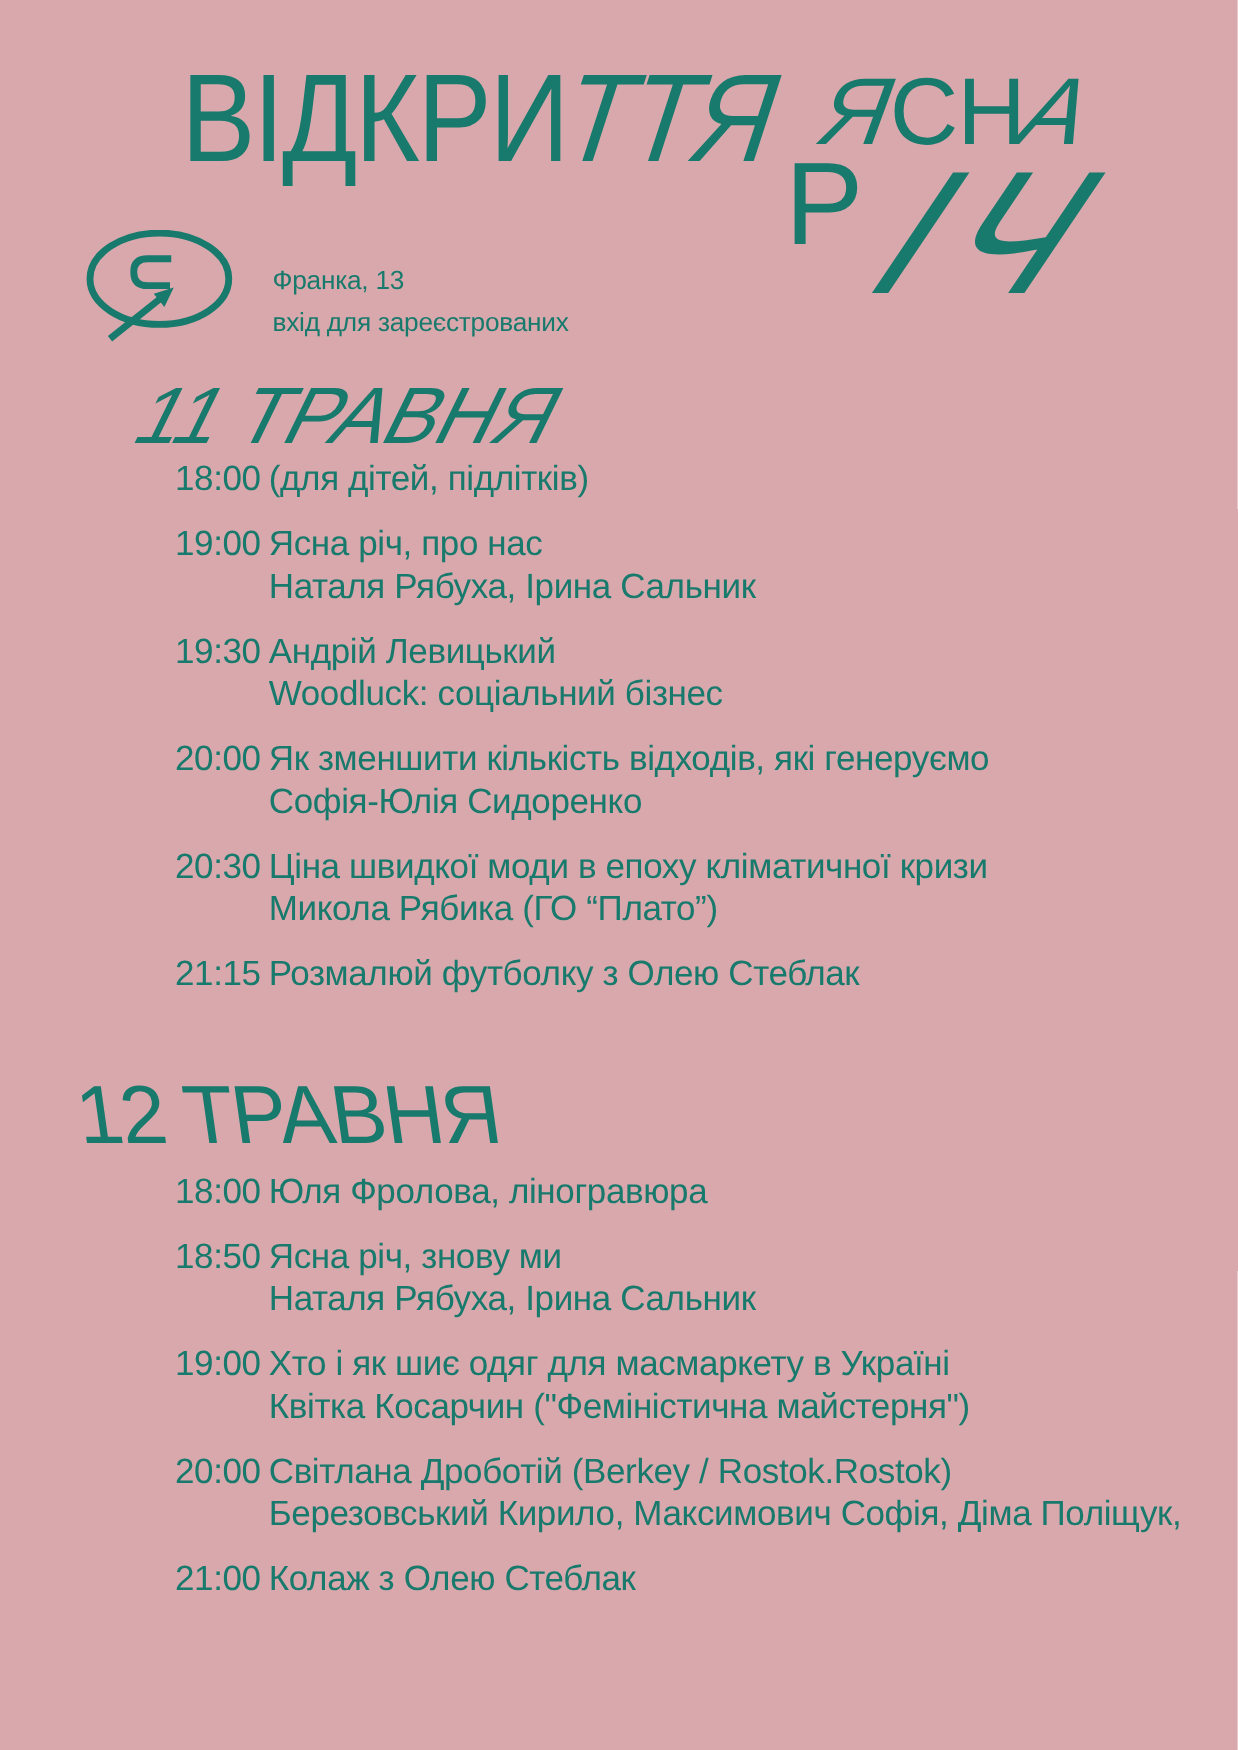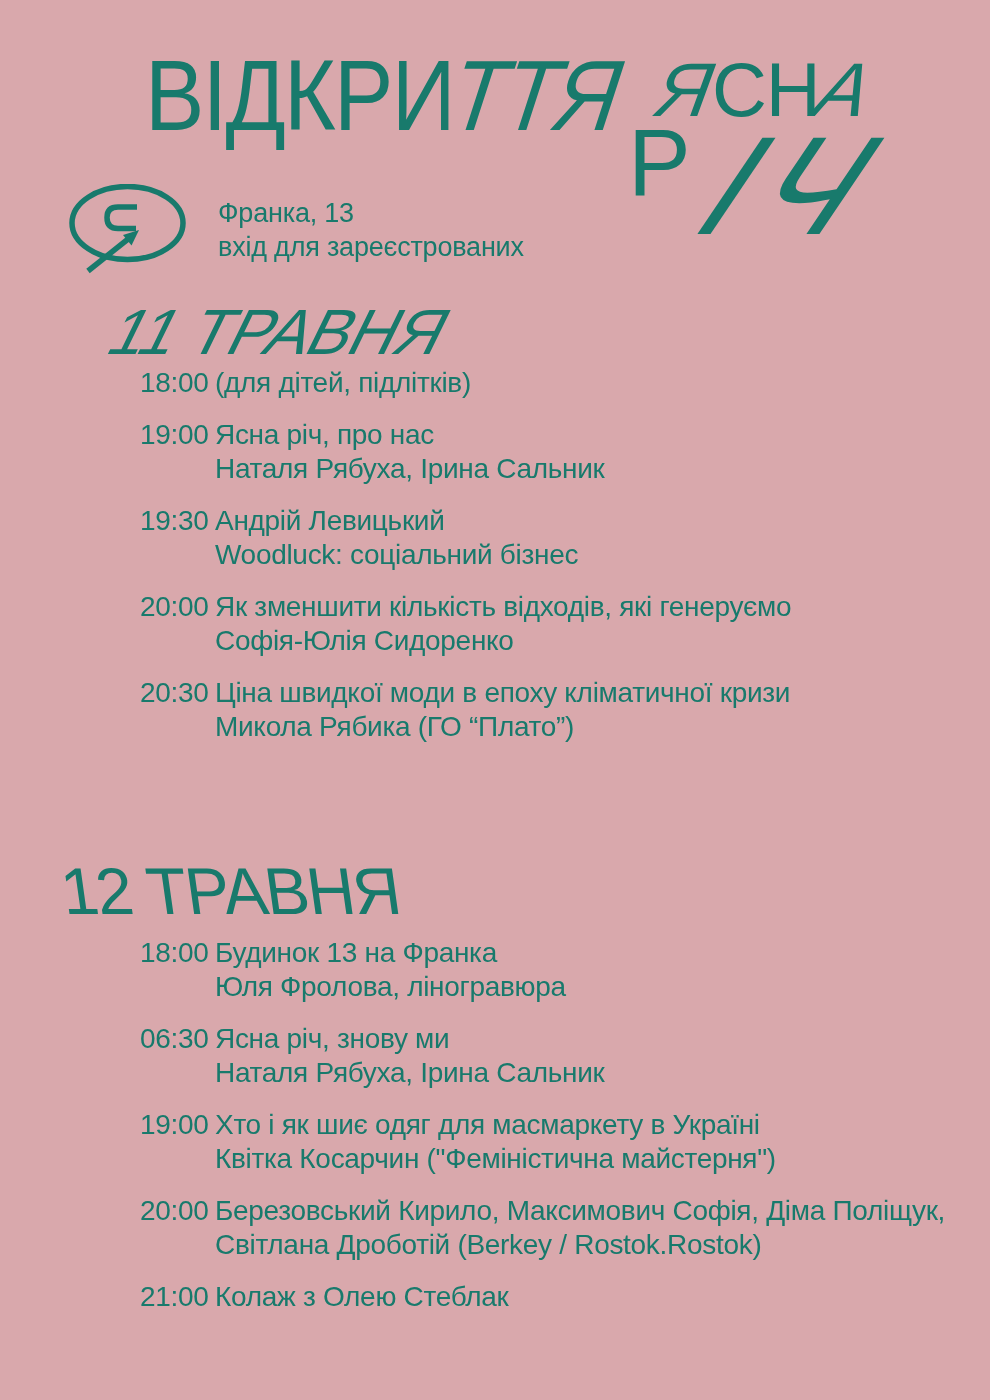--- a/index.html
+++ b/index.html
@@ -27,22 +27,22 @@
   }
   .brand-line2{
     position:absolute;left:628px;top:116px;
     display:flex;align-items:flex-start;line-height:1;white-space:nowrap;
   }
   .brand-line2 .b-r{font-size:94px;}
   .brand-line2 .b-i{font-size:140px;margin-left:26px;}
   .brand-line2 .b-ch{font-size:140px;margin-left:14px;}
   .logo{position:absolute;left:68px;top:184px;width:140px;height:95px;}
   .address-block{
-    position:absolute;left:218px;top:196px;
-    font-size:27px;line-height:34px;letter-spacing:-.2px;
+    position:absolute;left:218px;top:208px;
+    font-size:21px;line-height:34px;letter-spacing:-.2px;
   }
   
   .day-heading{
     margin:0;font-weight:400;white-space:nowrap;
     position:absolute;line-height:1;
   }
   .day-heading.h1{
     left:98px;top:300px;font-size:64px;letter-spacing:-1px;
     transform:skewX(-26deg);transform-origin:left bottom;
   }
@@ -108,43 +108,46 @@
       <div class="event">
         <span class="time">20:00</span>
         <div class="line">Як зменшити кількість відходів, які генеруємо</div>
         <div class="line">Софія-Юлія Сидоренко</div>
       </div>
       <div class="event">
         <span class="time">20:30</span>
         <div class="line">Ціна швидкої моди в епоху кліматичної кризи</div>
         <div class="line">Микола Рябика (ГО “Плато”)</div>
       </div>
+      <div class="event">
+        <span class="time">21:15</span>
+        <div class="line">Розмалюй футболку з Олею Стеблак</div>
+      </div>
     </div>
 
   <h2 class="day-heading h2">12 ТРАВНЯ</h2>
   <div class="events e2">
       <div class="event">
         <span class="time">18:00</span>
-        <div class="line">Будинок 13 на Франка</div>
         <div class="line">Юля Фролова, ліногравюра</div>
       </div>
       <div class="event">
-        <span class="time">06:30</span>
+        <span class="time">18:50</span>
         <div class="line">Ясна річ, знову ми</div>
         <div class="line">Наталя Рябуха, Ірина Сальник</div>
       </div>
       <div class="event">
         <span class="time">19:00</span>
         <div class="line">Хто і як шиє одяг для масмаркету в Україні</div>
         <div class="line">Квітка Косарчин ("Феміністична майстерня")</div>
       </div>
       <div class="event">
         <span class="time">20:00</span>
+        <div class="line">Світлана Дроботій (Berkey / Rostok.Rostok)</div>
         <div class="line">Березовський Кирило, Максимович Софія, Діма Поліщук,</div>
-        <div class="line">Світлана Дроботій (Berkey / Rostok.Rostok)</div>
       </div>
       <div class="event">
         <span class="time">21:00</span>
         <div class="line">Колаж з Олею Стеблак</div>
       </div>
     </div>
 
 </div>
 
 </body></html>

